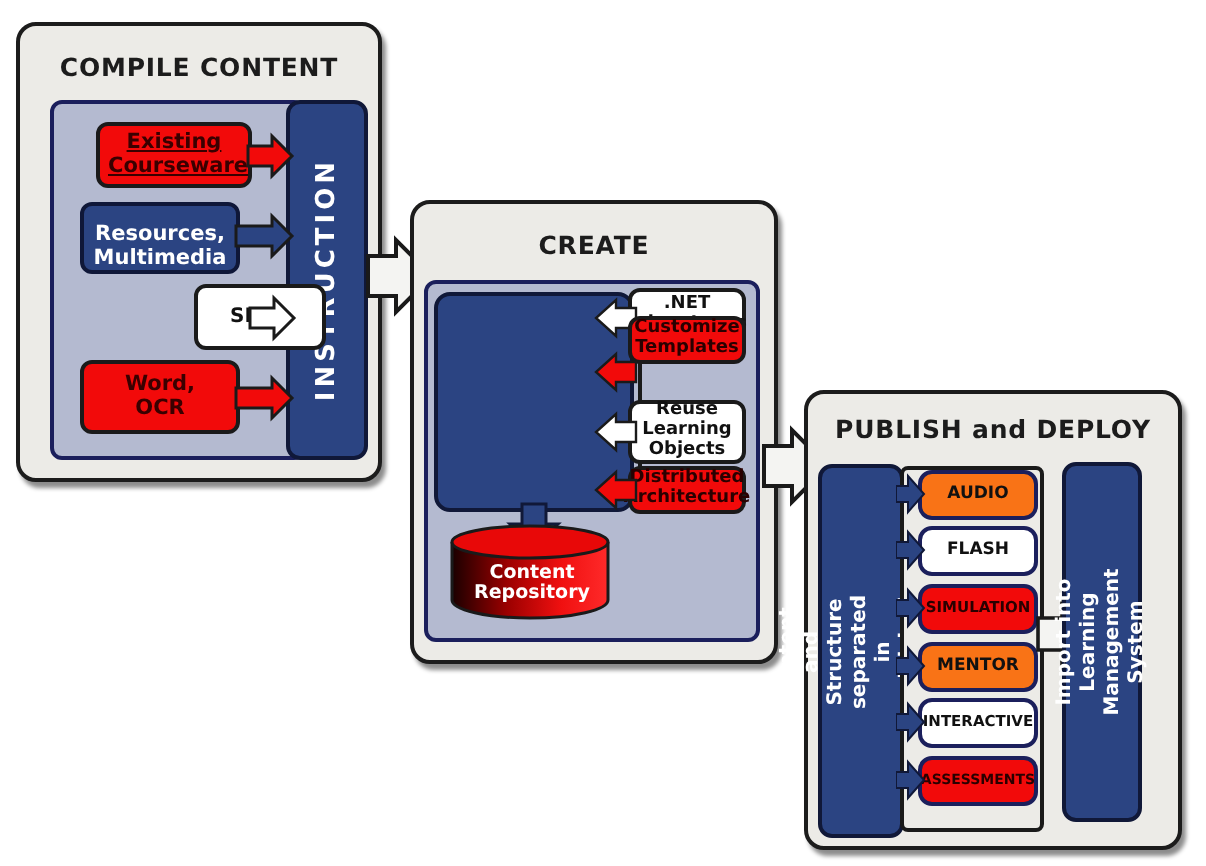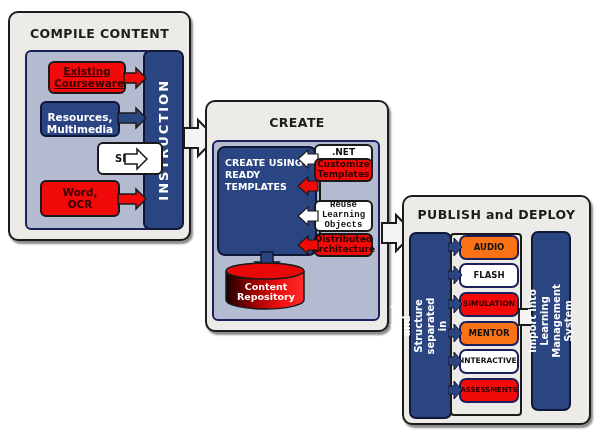--- a/index.html
+++ b/index.html
@@ -66,21 +66,20 @@
 <svg class="arrow" style="left:184px; top:118px;" width="34" height="40">
   <polygon points="0,10 14,10 14,2 32,20 14,38 14,30 0,30" fill="#f4f4f2" stroke="#1a1a1a" stroke-width="2"></polygon>
 </svg>
 
 <div class="abs panel" style="left:205px; top:100px; width:184px; height:232px;">
   <div class="panel-title" style="top:13px;">CREATE</div>
 </div>
 <div class="abs inner" style="left:212px; top:140px; width:168px; height:181px;"></div>
 
 <div class="abs navy" style="left:217px; top:146px; width:100px; height:110px; border-radius:8px; padding:9px 0 0 6px; font-size:9.5px; font-weight:bold; line-height:1.25;">
-  <div style="width:80px;">CREATE USING READY TEMPLATES</div>
 </div>
 
 <svg class="arrow" style="left:254px; top:252px;" width="26" height="22">
   <polygon points="7,0 19,0 19,10 25,10 13,21 1,10 7,10" fill="#2b4482" stroke="#101838" stroke-width="1.5"></polygon>
 </svg>
 
 <svg class="abs" style="left:224px; top:262px;" width="82" height="50">
   <defs>
     <linearGradient id="cylg" x1="0" x2="1" y1="0" y2="0">
       <stop offset="0" stop-color="#1a0000"></stop>
@@ -104,21 +103,21 @@
 </svg>
 
 <div class="abs box red" style="left:314px; top:158px; width:59px; height:24px; font-size:9px; color:#2a0000;">
   <span>Customize Templates</span>
 </div>
 <svg class="arrow" style="left:298px; top:177px;" width="20" height="18">
   <polygon points="20,4 10,4 10,0 0,9 10,18 10,14 20,14" fill="#f20a0a" stroke="#1a1a1a" stroke-width="1.2"></polygon>
 </svg>
 
 <div class="abs box white" style="left:314px; top:200px; width:59px; height:32px; font-size:9px;">
-  <span style="width:48px;font-family:Liberation Mono, monospace;">Reuse Learning Objects</span>
+  <span style="width:48px;">Reuse Learning Objects</span>
 </div>
 <svg class="arrow" style="left:298px; top:207px;" width="20" height="18">
   <polygon points="20,4 10,4 10,0 0,9 10,18 10,14 20,14" fill="#ffffff" stroke="#1a1a1a" stroke-width="1.2"></polygon>
 </svg>
 
 <div class="abs box red" style="left:314px; top:233px; width:59px; height:24px; font-size:9px; color:#2a0000;">
   <span>Distributed Architecture</span>
 </div>
 <svg class="arrow" style="left:298px; top:236px;" width="20" height="18">
   <polygon points="20,4 10,4 10,0 0,9 10,18 10,14 20,14" fill="#f20a0a" stroke="#1a1a1a" stroke-width="1.2"></polygon>

